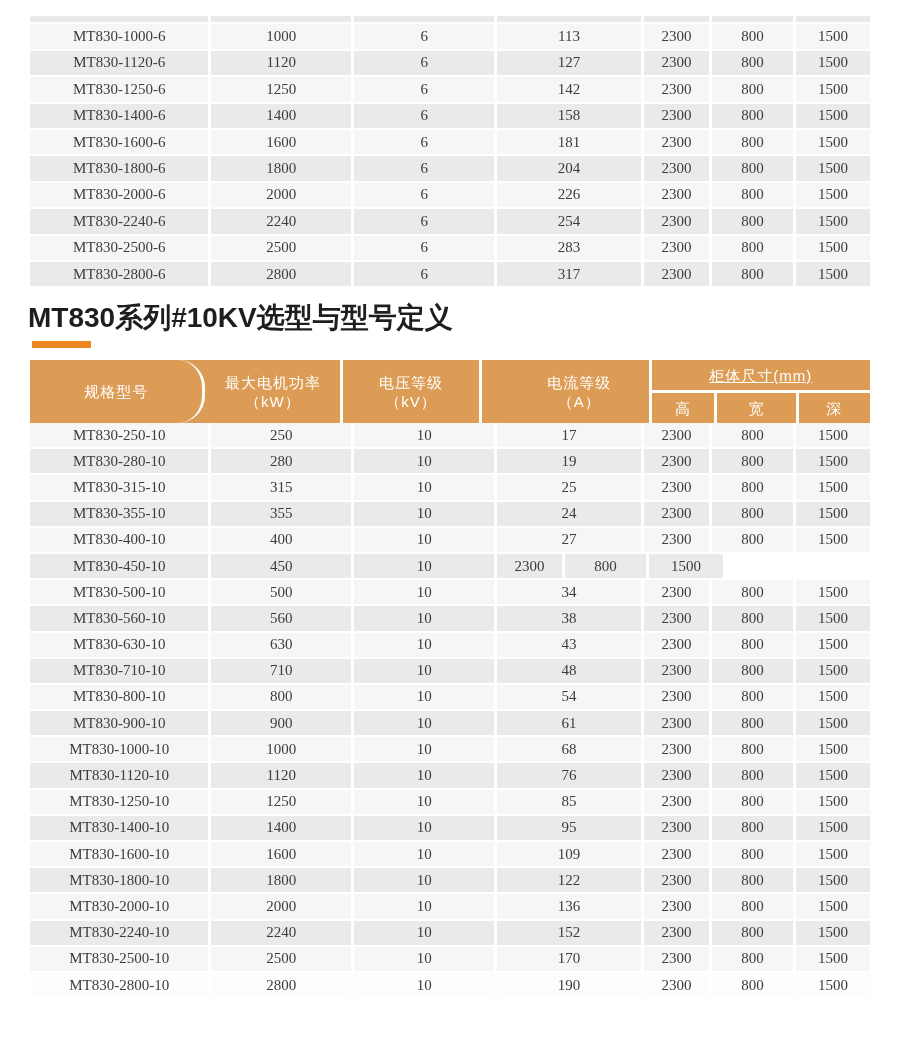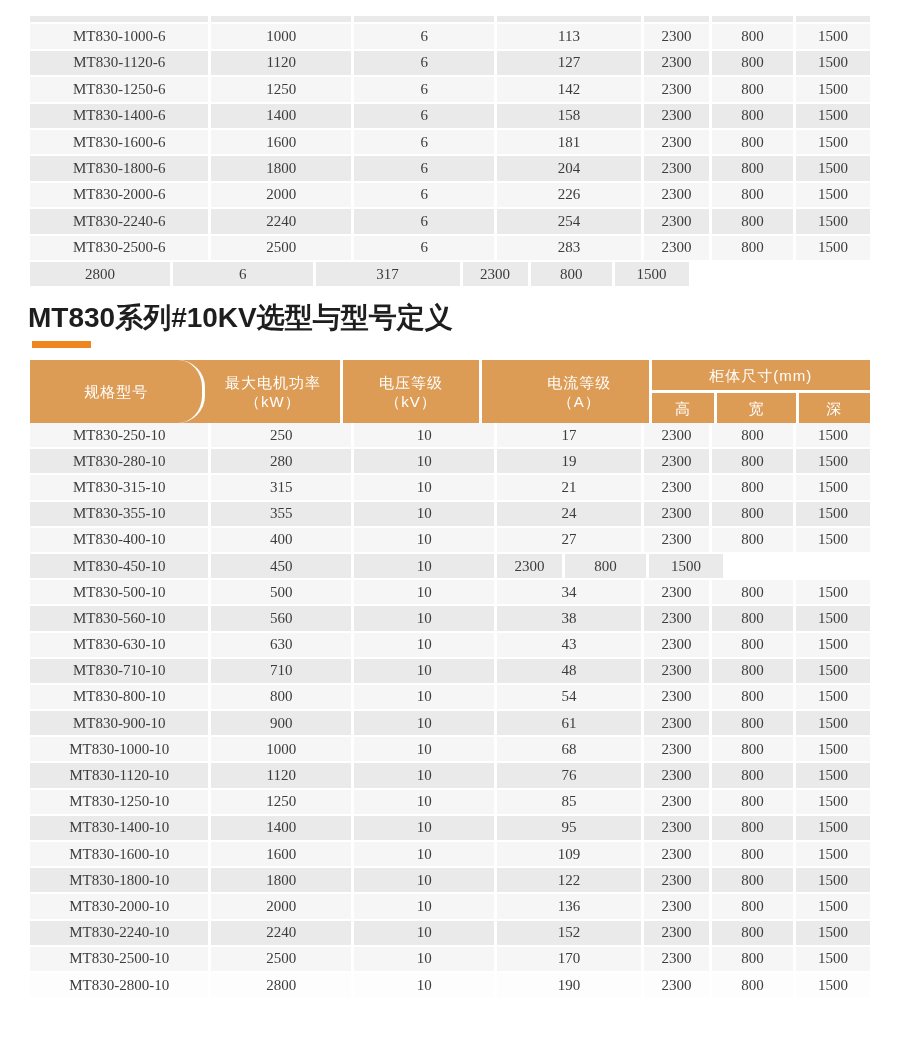--- a/index.html
+++ b/index.html
@@ -64,20 +64,21 @@
   }
   .hdr-cell:last-child{border-right:none;}
   .h1{width:21.6%;border-radius:27px;}
   .h2{width:17.0%;}
   .h3{width:17.0%;}
   .h4{width:17.5%;margin-left:28px;}
   .h5{width:26.9%;padding:0;justify-content:flex-start;}
   .cab-top{
     width:100%;height:33px;display:flex;align-items:center;justify-content:center;
     border-bottom:3px solid #fff;
+    text-decoration:underline;
   }
   .cab-sub{width:100%;height:30px;display:flex;}
   .cab-sub-cell{
     display:flex;align-items:center;justify-content:center;
     border-right:3px solid #fff;height:100%;
   }
   .cab-sub-cell:last-child{border-right:none;}
   .s1{width:30.1%;}
   .s2{width:37.2%;}
   .s3{width:32.7%;}
@@ -179,20 +180,21 @@
         <div class="row">
           <div class="cell c1">MT830-2500-6</div>
           <div class="cell c2">2500</div>
           <div class="cell c3">6</div>
           <div class="cell c4">283</div>
           <div class="cell c5">2300</div>
           <div class="cell c6">800</div>
           <div class="cell c7">1500</div>
         </div>
         <div class="row">
+          <div class="cell c1">MT830-2800-6</div>
           <div class="cell c2">2800</div>
           <div class="cell c3">6</div>
           <div class="cell c4">317</div>
           <div class="cell c5">2300</div>
           <div class="cell c6">800</div>
           <div class="cell c7">1500</div>
         </div>
       </div>
   </div>
 
@@ -241,21 +243,21 @@
           <div class="cell c3">10</div>
           <div class="cell c4">19</div>
           <div class="cell c5">2300</div>
           <div class="cell c6">800</div>
           <div class="cell c7">1500</div>
         </div>
         <div class="row">
           <div class="cell c1">MT830-315-10</div>
           <div class="cell c2">315</div>
           <div class="cell c3">10</div>
-          <div class="cell c4">21</div>
+          <div class="cell c4">25</div>
           <div class="cell c5">2300</div>
           <div class="cell c6">800</div>
           <div class="cell c7">1500</div>
         </div>
         <div class="row">
           <div class="cell c1">MT830-355-10</div>
           <div class="cell c2">355</div>
           <div class="cell c3">10</div>
           <div class="cell c4">24</div>
           <div class="cell c5">2300</div>

